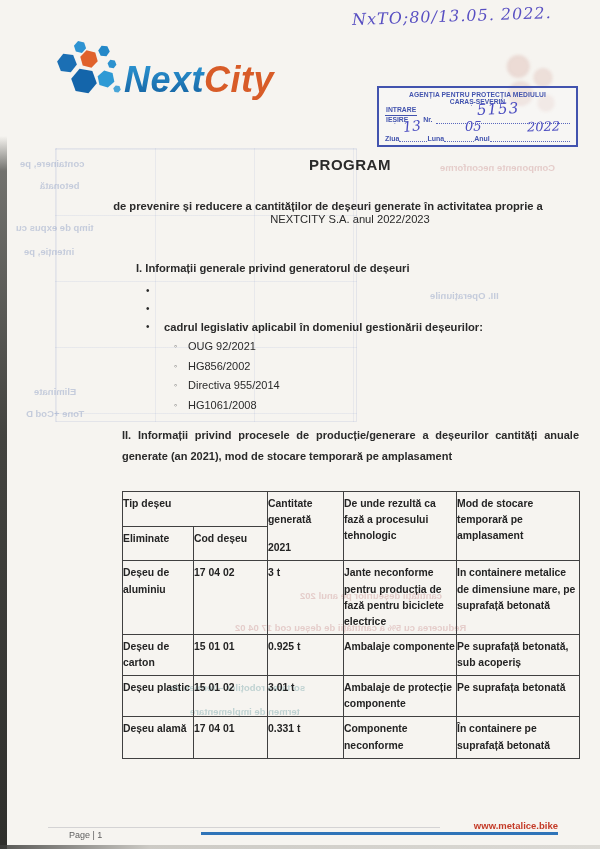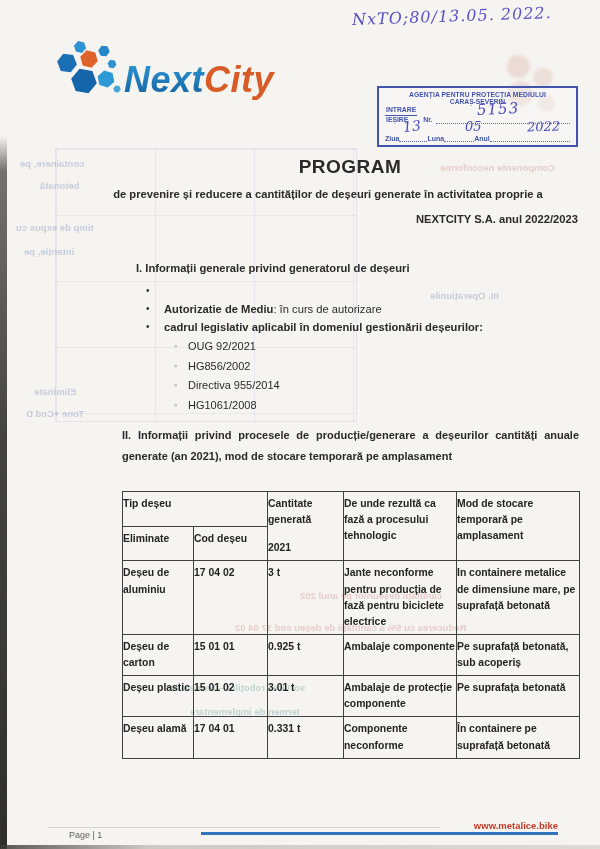--- a/index.html
+++ b/index.html
@@ -53,25 +53,25 @@
   .hw-nr{position:absolute;left:92px;top:-7px;font-size:15px;letter-spacing:1px;transform:rotate(-3deg);}
   .stamp-row-date{display:flex;align-items:flex-end;margin-top:5px;position:relative;font-size:7px;height:13px;}
   .date-dots{border-bottom:1px dotted #5a68bd;height:8px;}
   .d1{width:28px;}.d2{width:30px;}.d3{flex:1;}
   .date-lbl{padding-bottom:0;}
   .hw-ziua{position:absolute;left:18px;top:-11px;font-size:14px;transform:rotate(-6deg);}
   .hw-luna{position:absolute;left:80px;top:-10px;font-size:13px;}
   .hw-anul{position:absolute;left:142px;top:-10px;font-size:13px;transform:rotate(-2deg);}
   
   .doc-title{position:absolute;left:122px;width:456px;top:156px;text-align:center;
-    font-size:19px;font-weight:700;letter-spacing:.5px;z-index:2;}
-  .subtitle1{position:absolute;left:100px;width:456px;top:188px;text-align:center;
+    font-size:15px;font-weight:700;letter-spacing:.5px;z-index:2;}
+  .subtitle1{position:absolute;left:100px;width:456px;top:200px;text-align:center;
     font-size:11.2px;font-weight:700;z-index:2;}
-  .subtitle2{position:absolute;left:122px;width:456px;top:213px;text-align:right;
-    font-size:11.2px;font-weight:700;z-index:2;}
+  .subtitle2{position:absolute;left:122px;width:456px;top:213px;text-align:center;
+    font-size:11.2px;font-weight:400;z-index:2;}
   .sec1-heading{position:absolute;left:136px;top:262px;font-size:11.2px;font-weight:700;z-index:2;}
   .bullets{position:absolute;left:122px;top:284px;width:456px;z-index:2;}
   .bullet{display:flex;margin-bottom:4px;font-size:11.2px;line-height:14px;}
   .bullet .marker{width:18px;margin-left:24px;font-size:10px;}
   .sub-bullets{margin-top:6px;}
   .sub-bullet{display:flex;margin:0 0 7px 52px;font-size:11px;line-height:12.5px;}
   .sub-bullet .marker{width:14px;color:#6b6b6b;font-size:9px;}
   .sec2-heading{position:absolute;left:122px;top:425px;width:457px;font-size:11px;
     font-weight:700;text-align:justify;line-height:21px;z-index:2;}
   
@@ -164,21 +164,20 @@
 <div class="subtitle1">de prevenire și reducere a cantităților de deșeuri generate în activitatea proprie a</div>
 <div class="subtitle2">NEXTCITY S.A. anul 2022/2023</div>
 
 <div class="sec1-heading">I. Informații generale privind generatorul de deșeuri</div>
 <div class="bullets">
   <div class="bullet">
     <span class="marker">•</span>
   </div>
   <div class="bullet">
     <span class="marker">•</span>
-    <span><b>Autorizatie de Mediu</b><span>: în curs de autorizare</span></span>
   </div>
   <div class="bullet">
     <span class="marker">•</span>
     <span><b>cadrul legislativ aplicabil în domeniul gestionării deșeurilor:</b><span></span></span>
   </div>
   <div class="sub-bullets">
     <div class="sub-bullet">
       <span class="marker">◦</span>
       <span>OUG 92/2021</span>
     </div>

